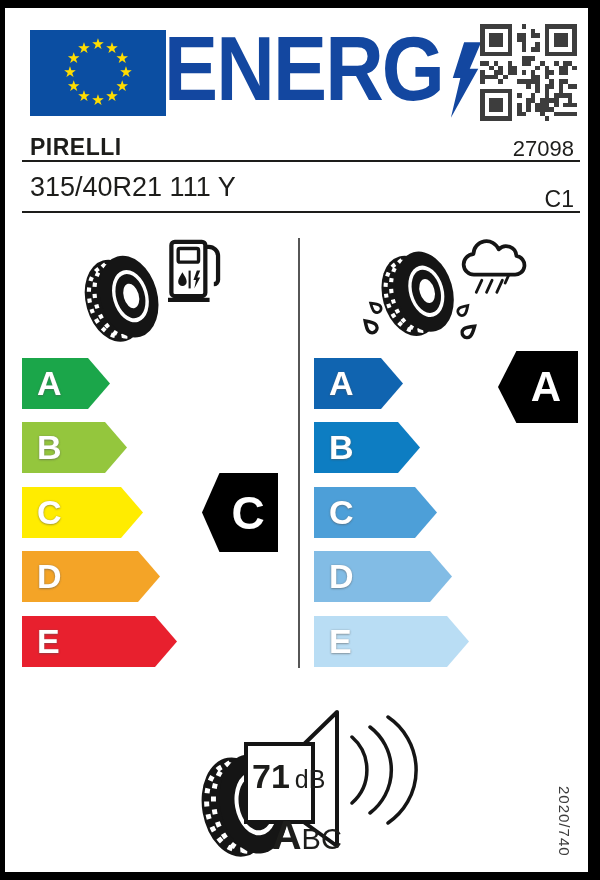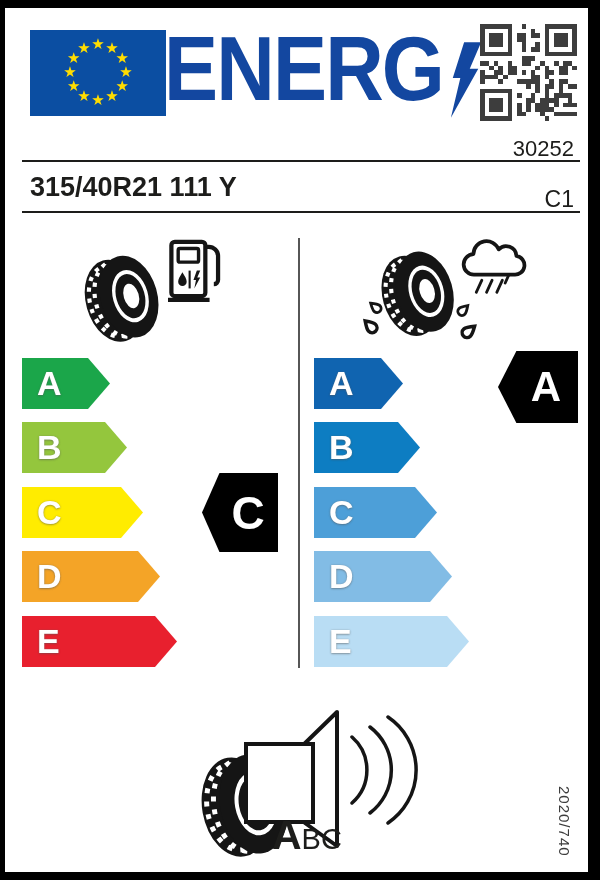--- a/index.html
+++ b/index.html
@@ -14,21 +14,21 @@
   .bolt{position:absolute;left:449px;top:42px;width:34px;height:76px;}
   .qr{position:absolute;left:480px;top:24px;width:97px;height:97px;}
   .qr svg{width:100%;height:100%;shape-rendering:crispEdges;}
 
   
   .row-text-l{position:absolute;left:30px;white-space:nowrap;}
   .row-text-r{position:absolute;right:26px;text-align:right;white-space:nowrap;}
   .supplier{top:134px;font-size:23px;font-weight:bold;letter-spacing:.5px;}
   .model{top:136px;font-size:22px;}
   .rule{position:absolute;left:22px;width:558px;height:2px;background:#1d1d1b;}
-  .size{top:172px;font-size:27px;font-weight:bold;}
+  .size{top:172px;font-size:27px;}
   .tclass{top:186px;font-size:23px;}
 
   .divider{position:absolute;left:298px;top:238px;width:2px;height:430px;background:#565656;}
 
   
   .arrow{position:absolute;display:flex;align-items:center;color:#fff;font-weight:bold;font-size:34px;
          padding-left:15px;box-sizing:border-box;height:51px;
          clip-path:polygon(0 0,calc(100% - 22px) 0,100% 50%,calc(100% - 22px) 100%,0 100%);
          filter:drop-shadow(0 0 1px #8a8a8a);}
   .arrow span{text-shadow:0 1px 2px rgba(80,80,80,.45),0 0 2px rgba(120,120,120,.4);}
@@ -207,21 +207,22 @@
         <rect x="1" y="1" width="5" height="5" fill="#fff"></rect>
         <rect x="2" y="2" width="3" height="3" fill="#3d3d3d"></rect>
         <rect x="14" y="0" width="7" height="7" fill="#3d3d3d"></rect>
         <rect x="15" y="1" width="5" height="5" fill="#fff"></rect>
         <rect x="16" y="2" width="3" height="3" fill="#3d3d3d"></rect>
         <rect x="0" y="14" width="7" height="7" fill="#3d3d3d"></rect>
         <rect x="1" y="15" width="5" height="5" fill="#fff"></rect>
         <rect x="2" y="16" width="3" height="3" fill="#3d3d3d"></rect>
       </svg></div>
 
-  <div class="row-text-r model">30252</div>
+  <div class="row-text-l supplier">PIRELLI</div>
+  <div class="row-text-r model">27098</div>
   <div class="rule" style="top:160px;"></div>
 
   <div class="row-text-l size">315/40R21 111 Y</div>
   <div class="row-text-r tclass">C1</div>
   <div class="rule" style="top:211px;"></div>
 
   <div class="divider"></div>
 
   <svg class="icon-tire-fuel" viewBox="0 0 100 110">
     <g transform="rotate(-16 50 55)">
@@ -320,20 +321,24 @@
   </svg>
   <svg class="icon-horn" viewBox="0 0 190 160">
     <polygon points="60,50 99,12 99,146 60,118" fill="#fff" stroke="#151515" stroke-width="4" stroke-linejoin="round"></polygon>
     <rect x="8" y="44" width="67" height="78" fill="#fff" stroke="#151515" stroke-width="4"></rect>
     <g fill="none" stroke="#151515" stroke-width="3.5" stroke-linecap="round">
       <path d="M114,37 a44,44 0 0 1 0,66"></path>
       <path d="M132,27 a54,54 0 0 1 0,86"></path>
       <path d="M150,17 a64,64 0 0 1 0,106"></path>
     </g>
   </svg>
+  <div class="noise-text">
+    <span class="noise-val">71</span>
+    <span class="noise-unit">dB</span>
+  </div>
   <div class="noise-classes">
     <span class="noise-a">A</span>
     <span class="noise-bc">BC</span>
   </div>
 
   <div class="regulation">2020/740</div>
 
 </div>
 
 </body></html>

